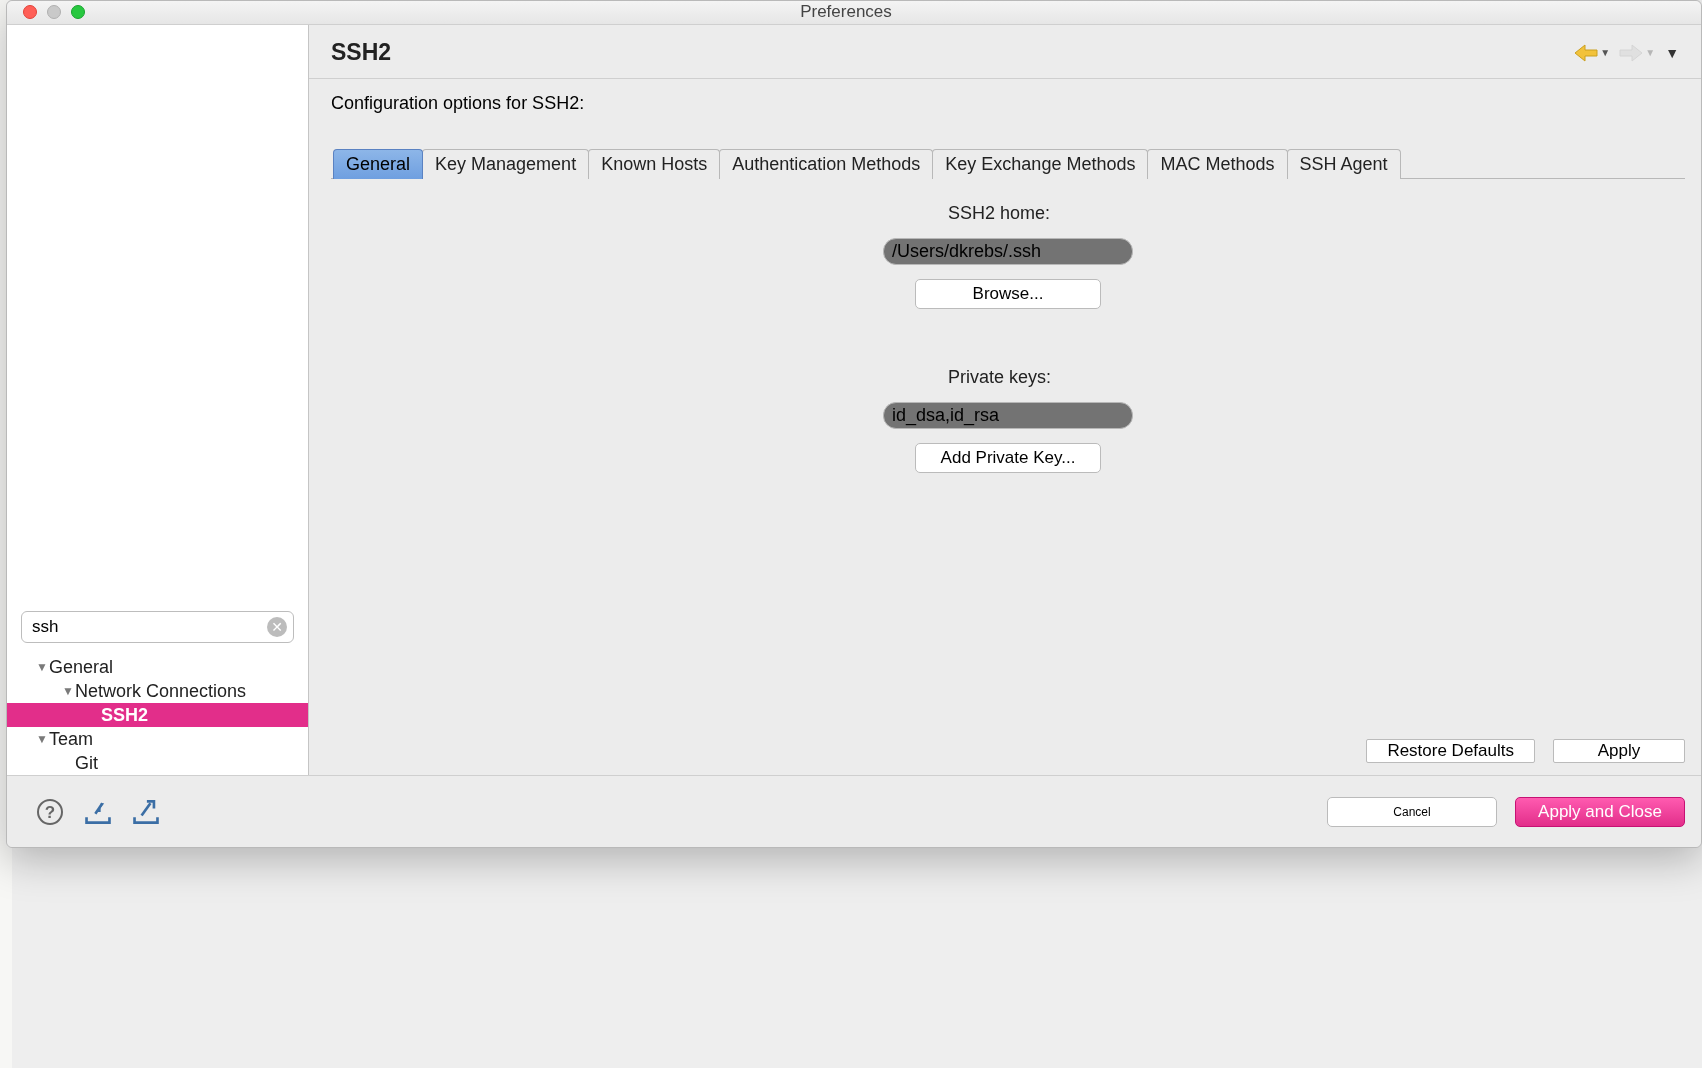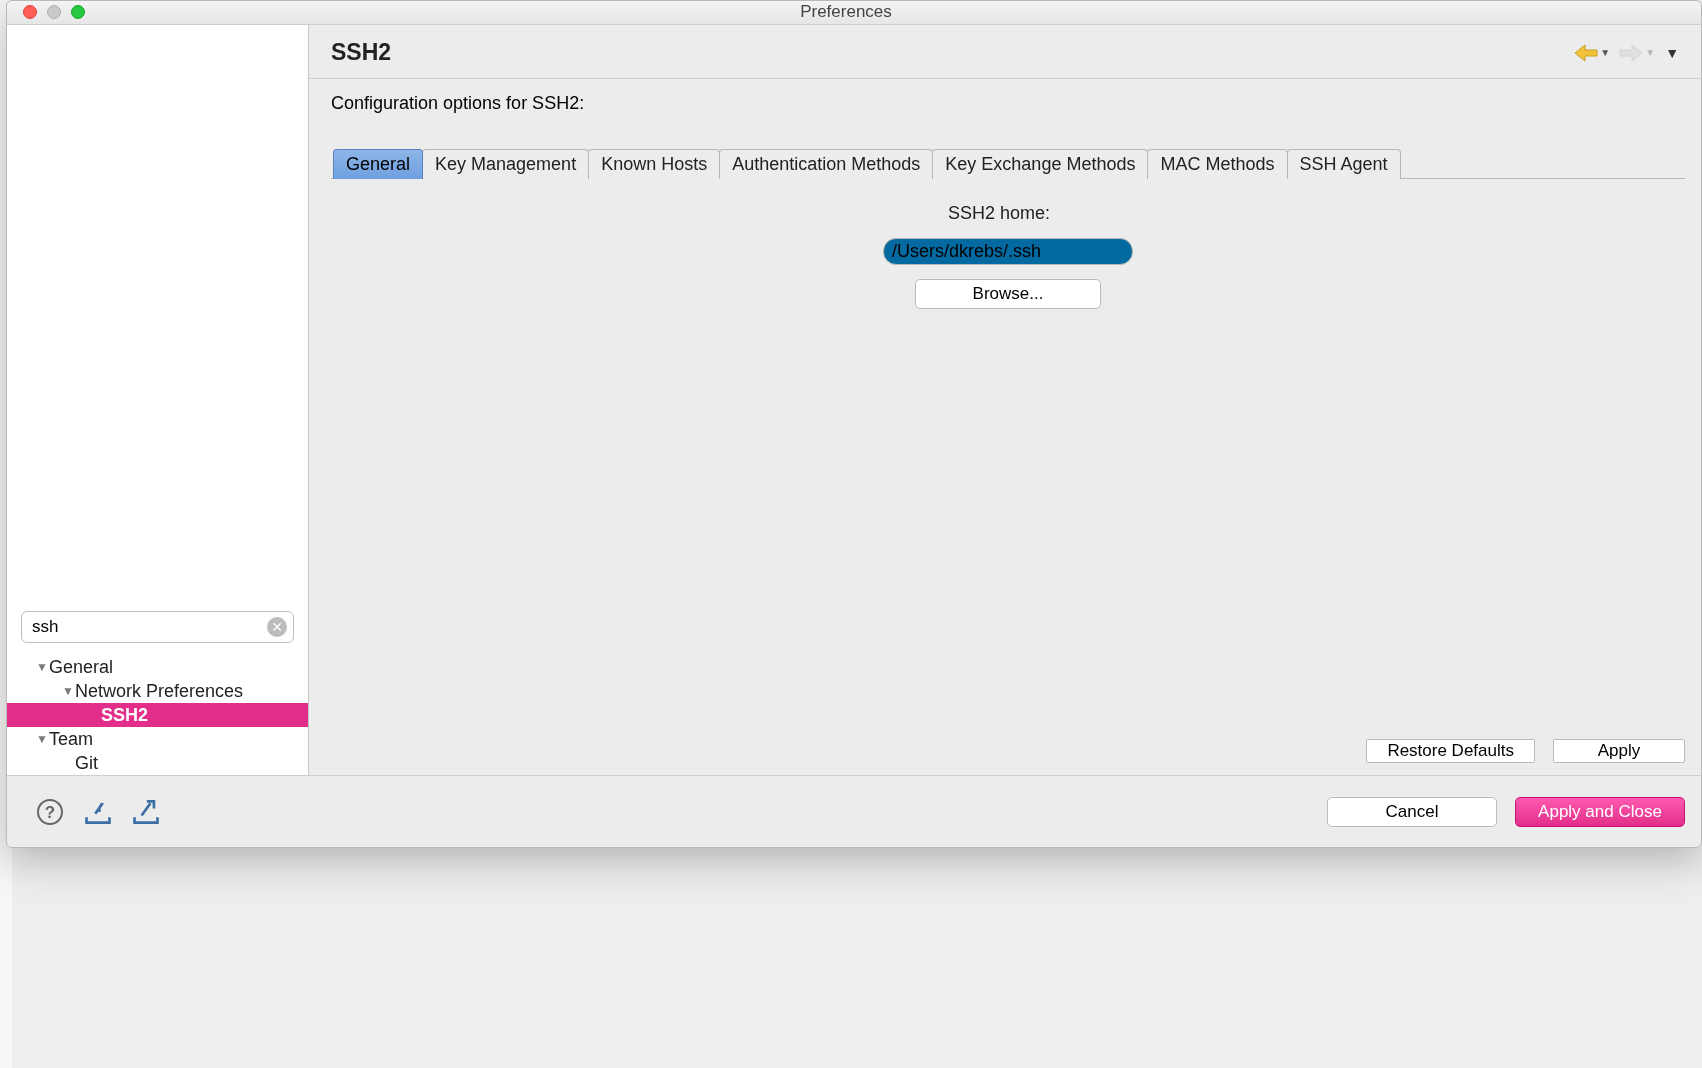--- a/index.html
+++ b/index.html
@@ -235,21 +235,21 @@
     width: 120px;
     text-align: left;
     font-size: 18px;
     white-space: nowrap;
   }
   .text-input {
     flex: 1;
     height: 30px;
     border: 1px solid #b7b7b7;
     border-radius: 13px;
-    background: #0369a1;
+    background: #737373;
     padding: 2px 8px;
     font-size: 18px;
     outline: none;
   }
   .side-btn {
     width: 186px;
     height: 30px;
     background: #fff;
     border: 1px solid #bbb;
     border-radius: 5px;
@@ -304,21 +304,21 @@
     font-size: 17px;
     padding: 0 18px;
     cursor: pointer;
   }
   .cancel-btn {
     min-width: 170px;
     height: 30px;
     background: #fff;
     border: 1px solid #bbb;
     border-radius: 5px;
-    font-size: 17px;
+    font-size: 12px;
     padding: 0 18px;
     cursor: pointer;
   }
 </style>
 </head>
 <body>
 
 <div class="bg-editor"></div>
 
 <div class="window">
@@ -342,21 +342,21 @@
         </div>
       </div>
 
       <div class="tree">
         <div class="tree-row row-l0">
           <span class="arrow">▼</span>
           <span class="label">General</span>
         </div>
         <div class="tree-row row-l1">
           <span class="arrow">▼</span>
-          <span class="label">Network Preferences</span>
+          <span class="label">Network Connections</span>
         </div>
         <div class="tree-row row-l2 selected">
           <span class="label" style="font-weight:700">SSH2</span>
         </div>
         <div class="tree-row row-l0">
           <span class="arrow">▼</span>
           <span class="label">Team</span>
         </div>
         <div class="tree-row row-l1">
           <span class="arrow" style="visibility:hidden">▼</span>
@@ -397,20 +397,25 @@
           <div class="tab"><span>MAC Methods</span></div>
           <div class="tab"><span>SSH Agent</span></div>
         </div>
         <div class="tab-underline"></div>
 
         <div class="panel">
           <div class="form-row">
             <div class="form-label">SSH2 home:</div>
             <input class="text-input" type="text" value="/Users/dkrebs/.ssh" style="">
             <button class="side-btn">Browse...</button>
+          </div>
+          <div class="form-row">
+            <div class="form-label">Private keys:</div>
+            <input class="text-input" type="text" value="id_dsa,id_rsa" style="">
+            <button class="side-btn">Add Private Key...</button>
           </div>
         </div>
 
         <div class="content-actions">
           <button class="std-btn">Restore Defaults</button>
           <button class="std-btn" style="min-width:132px">Apply</button>
         </div>
       </div>
     </div>
   </div>

